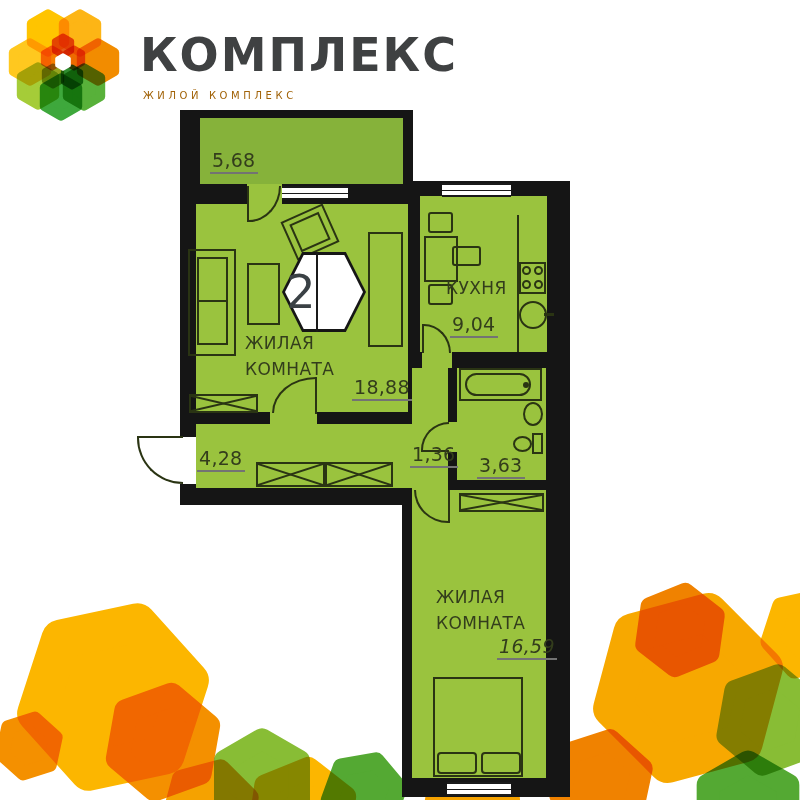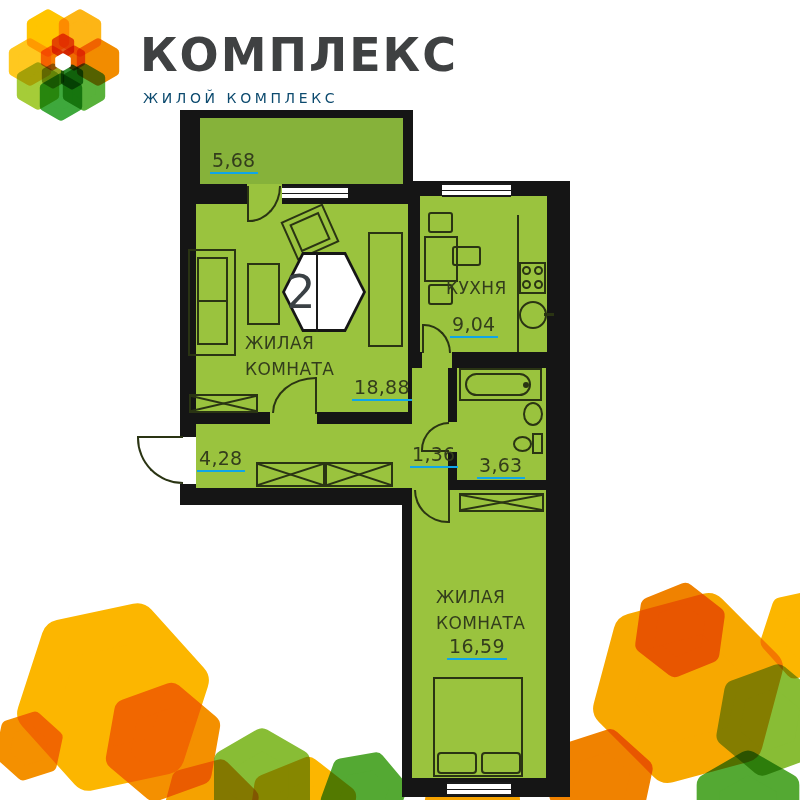--- a/index.html
+++ b/index.html
@@ -23,33 +23,33 @@
   .xbox line{stroke:#2a3413;stroke-width:2;vector-effect:non-scaling-stroke;}
   
   .arc{border-color:#2a3413;background:transparent;}
   .arc-br{border-right:2px solid #2a3413;border-bottom:2px solid #2a3413;border-bottom-right-radius:100% 100%;}
   .arc-tl{border-top:2px solid #2a3413;border-left:2px solid #2a3413;border-top-left-radius:100% 100%;}
   .arc-bl{border-left:2px solid #2a3413;border-bottom:2px solid #2a3413;border-bottom-left-radius:100% 100%;}
   .arc-tr{border-top:2px solid #2a3413;border-right:2px solid #2a3413;border-top-right-radius:100% 100%;}
   
   .room-label{color:#333d1c;font-size:17px;line-height:26px;letter-spacing:.4px;white-space:nowrap;}
   .area-label{color:#333d1c;font-size:19px;line-height:21px;letter-spacing:.3px;white-space:nowrap;
-              border-bottom:2px solid #0ea5e9;padding:0 2px 1px 2px;display:inline-block;}
+              border-bottom:2px solid #737373;padding:0 2px 1px 2px;display:inline-block;}
   
   .badge-hex-outer{background:#161616;clip-path:polygon(0% 50%,24% 0%,76% 0%,100% 50%,76% 100%,24% 100%);}
   .badge-hex-inner{background:#ffffff;clip-path:polygon(0% 50%,24% 0%,76% 0%,100% 50%,76% 100%,24% 100%);}
   .badge-rooms{position:absolute;left:5px;top:0;width:28px;height:100%;display:flex;align-items:center;
                justify-content:center;font-size:46px;color:#3a4145;}
   .badge-divider{position:absolute;left:34px;top:0;width:2px;height:100%;background:#1a1a1a;}
   .badge-rows{position:absolute;left:36px;right:0;top:0;bottom:0;display:flex;flex-direction:column;}
   .badge-row{flex:1;display:flex;align-items:center;justify-content:center;font-size:16px;color:#3a4145;}
   .badge-row.bd{border-bottom:2px solid #1a1a1a;}
   
   .brand-title{color:#3f4142;font-size:46px;font-weight:bold;letter-spacing:2px;white-space:nowrap;}
-  .brand-subtitle{color:#0c4a6e;font-size:14px;letter-spacing:3.6px;white-space:nowrap;}
+  .brand-subtitle{color:#a16207;font-size:10px;letter-spacing:3.6px;white-space:nowrap;}
   svg .petal{mix-blend-mode:multiply;}
 </style>
 </head>
 <body>
 
 <div id="canvas">
 
   <svg class="abs" style="left:0;top:0;width:800px;height:800px;" viewBox="0 0 800 800">
     <g>
       <polygon class="petal" fill="#fcb600" stroke="#fcb600" stroke-width="0.5" stroke-linejoin="round" points="0,-1 0.866,-0.5 0.866,0.5 0,1 -0.866,0.5 -0.866,-0.5" transform="translate(113,697) rotate(18) scale(78)"></polygon>
@@ -217,17 +217,17 @@
   <div class="abs" style="left:410px;top:444px;">
     <span class="area-label">1,36</span>
   </div>
   <div class="abs" style="left:477px;top:455px;">
     <span class="area-label">3,63</span>
   </div>
   <div class="abs room-label" style="left:436px;top:584px;">
     <div>ЖИЛАЯ</div>
     <div>КОМНАТА</div>
   </div>
-  <div class="abs" style="left:447px;top:636px;">
+  <div class="abs" style="left:497px;top:636px;font-style:italic;">
     <span class="area-label">16,59</span>
   </div>
 
 </div>
 
 </body></html>

